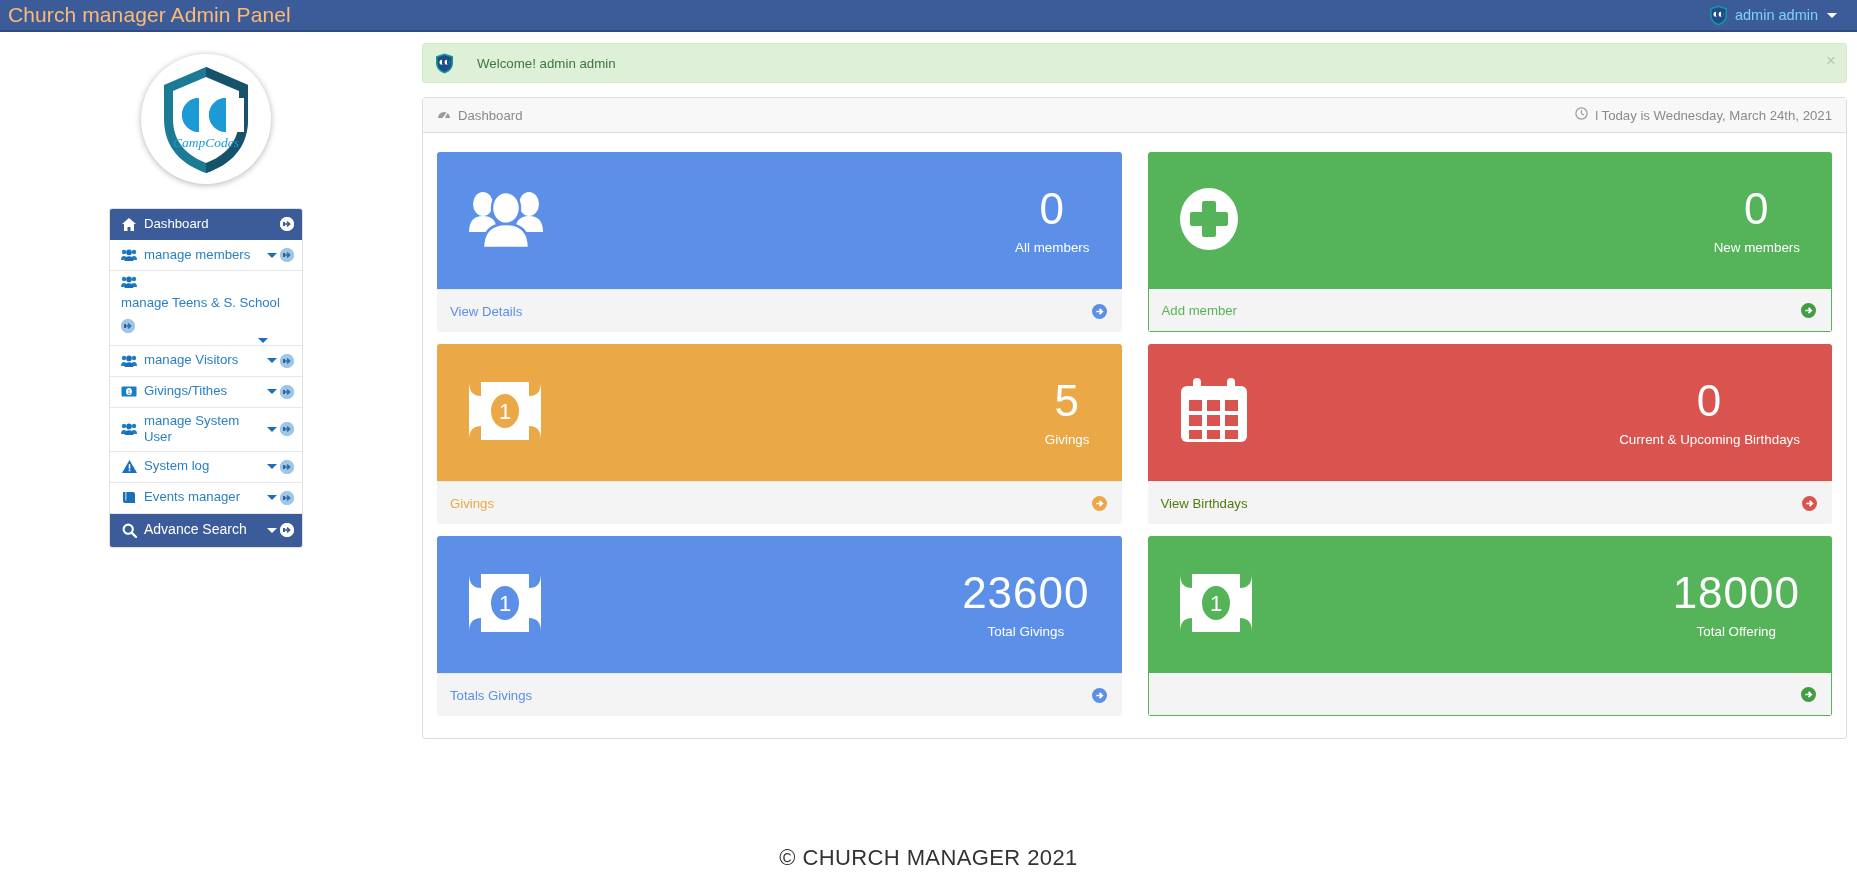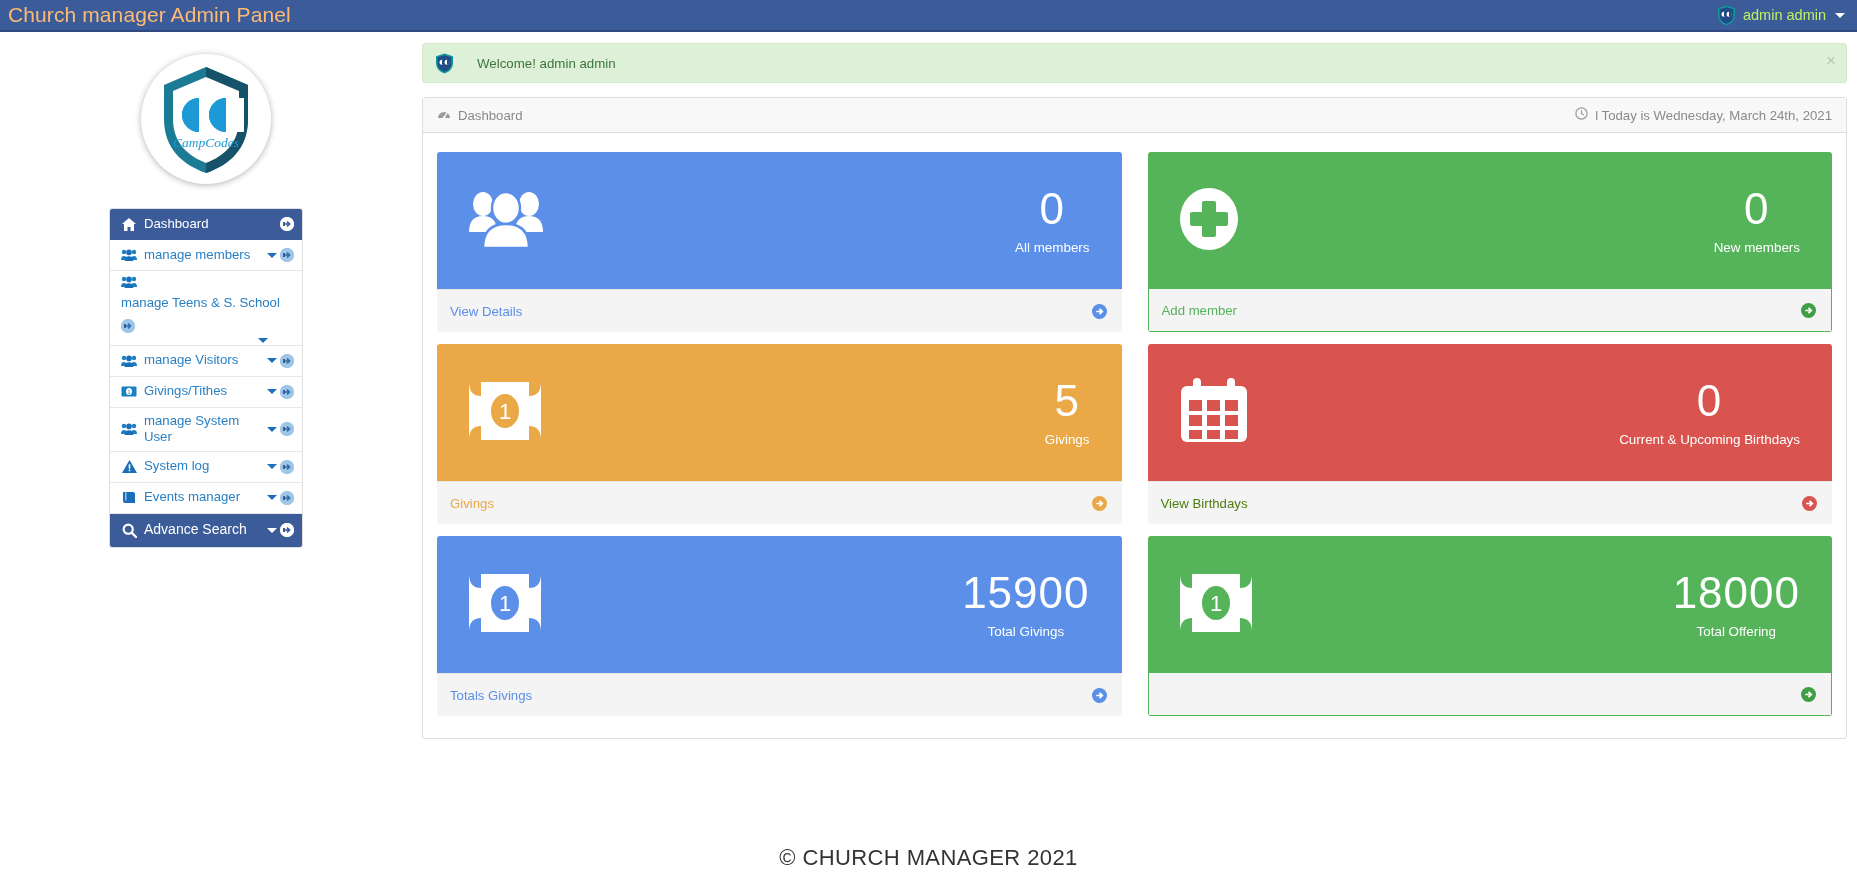--- a/index.html
+++ b/index.html
@@ -23,22 +23,22 @@
   }
   .navbar-brand {
     color: #fdba74;
     font-size: 21px;
     padding-left: 8px;
     letter-spacing: .1px;
     white-space: nowrap;
   }
   .navbar-right {
     display: flex; align-items: center;
-    gap: 7px; padding-right: 12px;
-    color: #bef264; font-size: 14.5px;
+    gap: 7px; padding-right: 20px;
+    color: #7dd3fc; font-size: 14.5px;
     white-space: nowrap;
   }
   .navbar-right .caret-dn {
     display: inline-block;
     width: 0; height: 0;
     border-left: 5px solid transparent;
     border-right: 5px solid transparent;
     border-top: 5px solid #ffffff;
     margin-left: 2px;
   }
@@ -659,21 +659,21 @@
                 <path d="M2 2 H74 V60 H2 Z" fill="#ffffff"></path>
                 <path d="M2 2 Q2 16 14 16 L14 2 Z" fill="#5b8fe8"></path>
                 <path d="M74 2 Q74 16 62 16 L62 2 Z" fill="#5b8fe8"></path>
                 <path d="M2 60 Q2 46 14 46 L14 60 Z" fill="#5b8fe8"></path>
                 <path d="M74 60 Q74 46 62 46 L62 60 Z" fill="#5b8fe8"></path>
                 <ellipse cx="38" cy="31" rx="14" ry="17" fill="#5b8fe8"></ellipse>
                 <text x="38" y="39" font-size="22" font-family="Liberation Sans, sans-serif" fill="#ffffff" text-anchor="middle">1</text>
               </svg>
             </span>
             <span class="card-nums">
-              <div class="card-num">15900</div>
+              <div class="card-num">23600</div>
               <div class="card-label">Total Givings</div>
             </span>
           </div>
           <div class="card-foot">
             <span class="f-blue">Totals Givings</span>
             <span class="foot-arrow">
               <svg width="15" height="15" viewBox="0 0 14 14">
                   <circle cx="7" cy="7" r="7" fill="#5b8fe8"></circle>
                   <path d="M4 7 H9 M7 4.6 L9.6 7 L7 9.4" stroke="#ffffff" stroke-width="1.6" fill="none"></path>
                 </svg>

